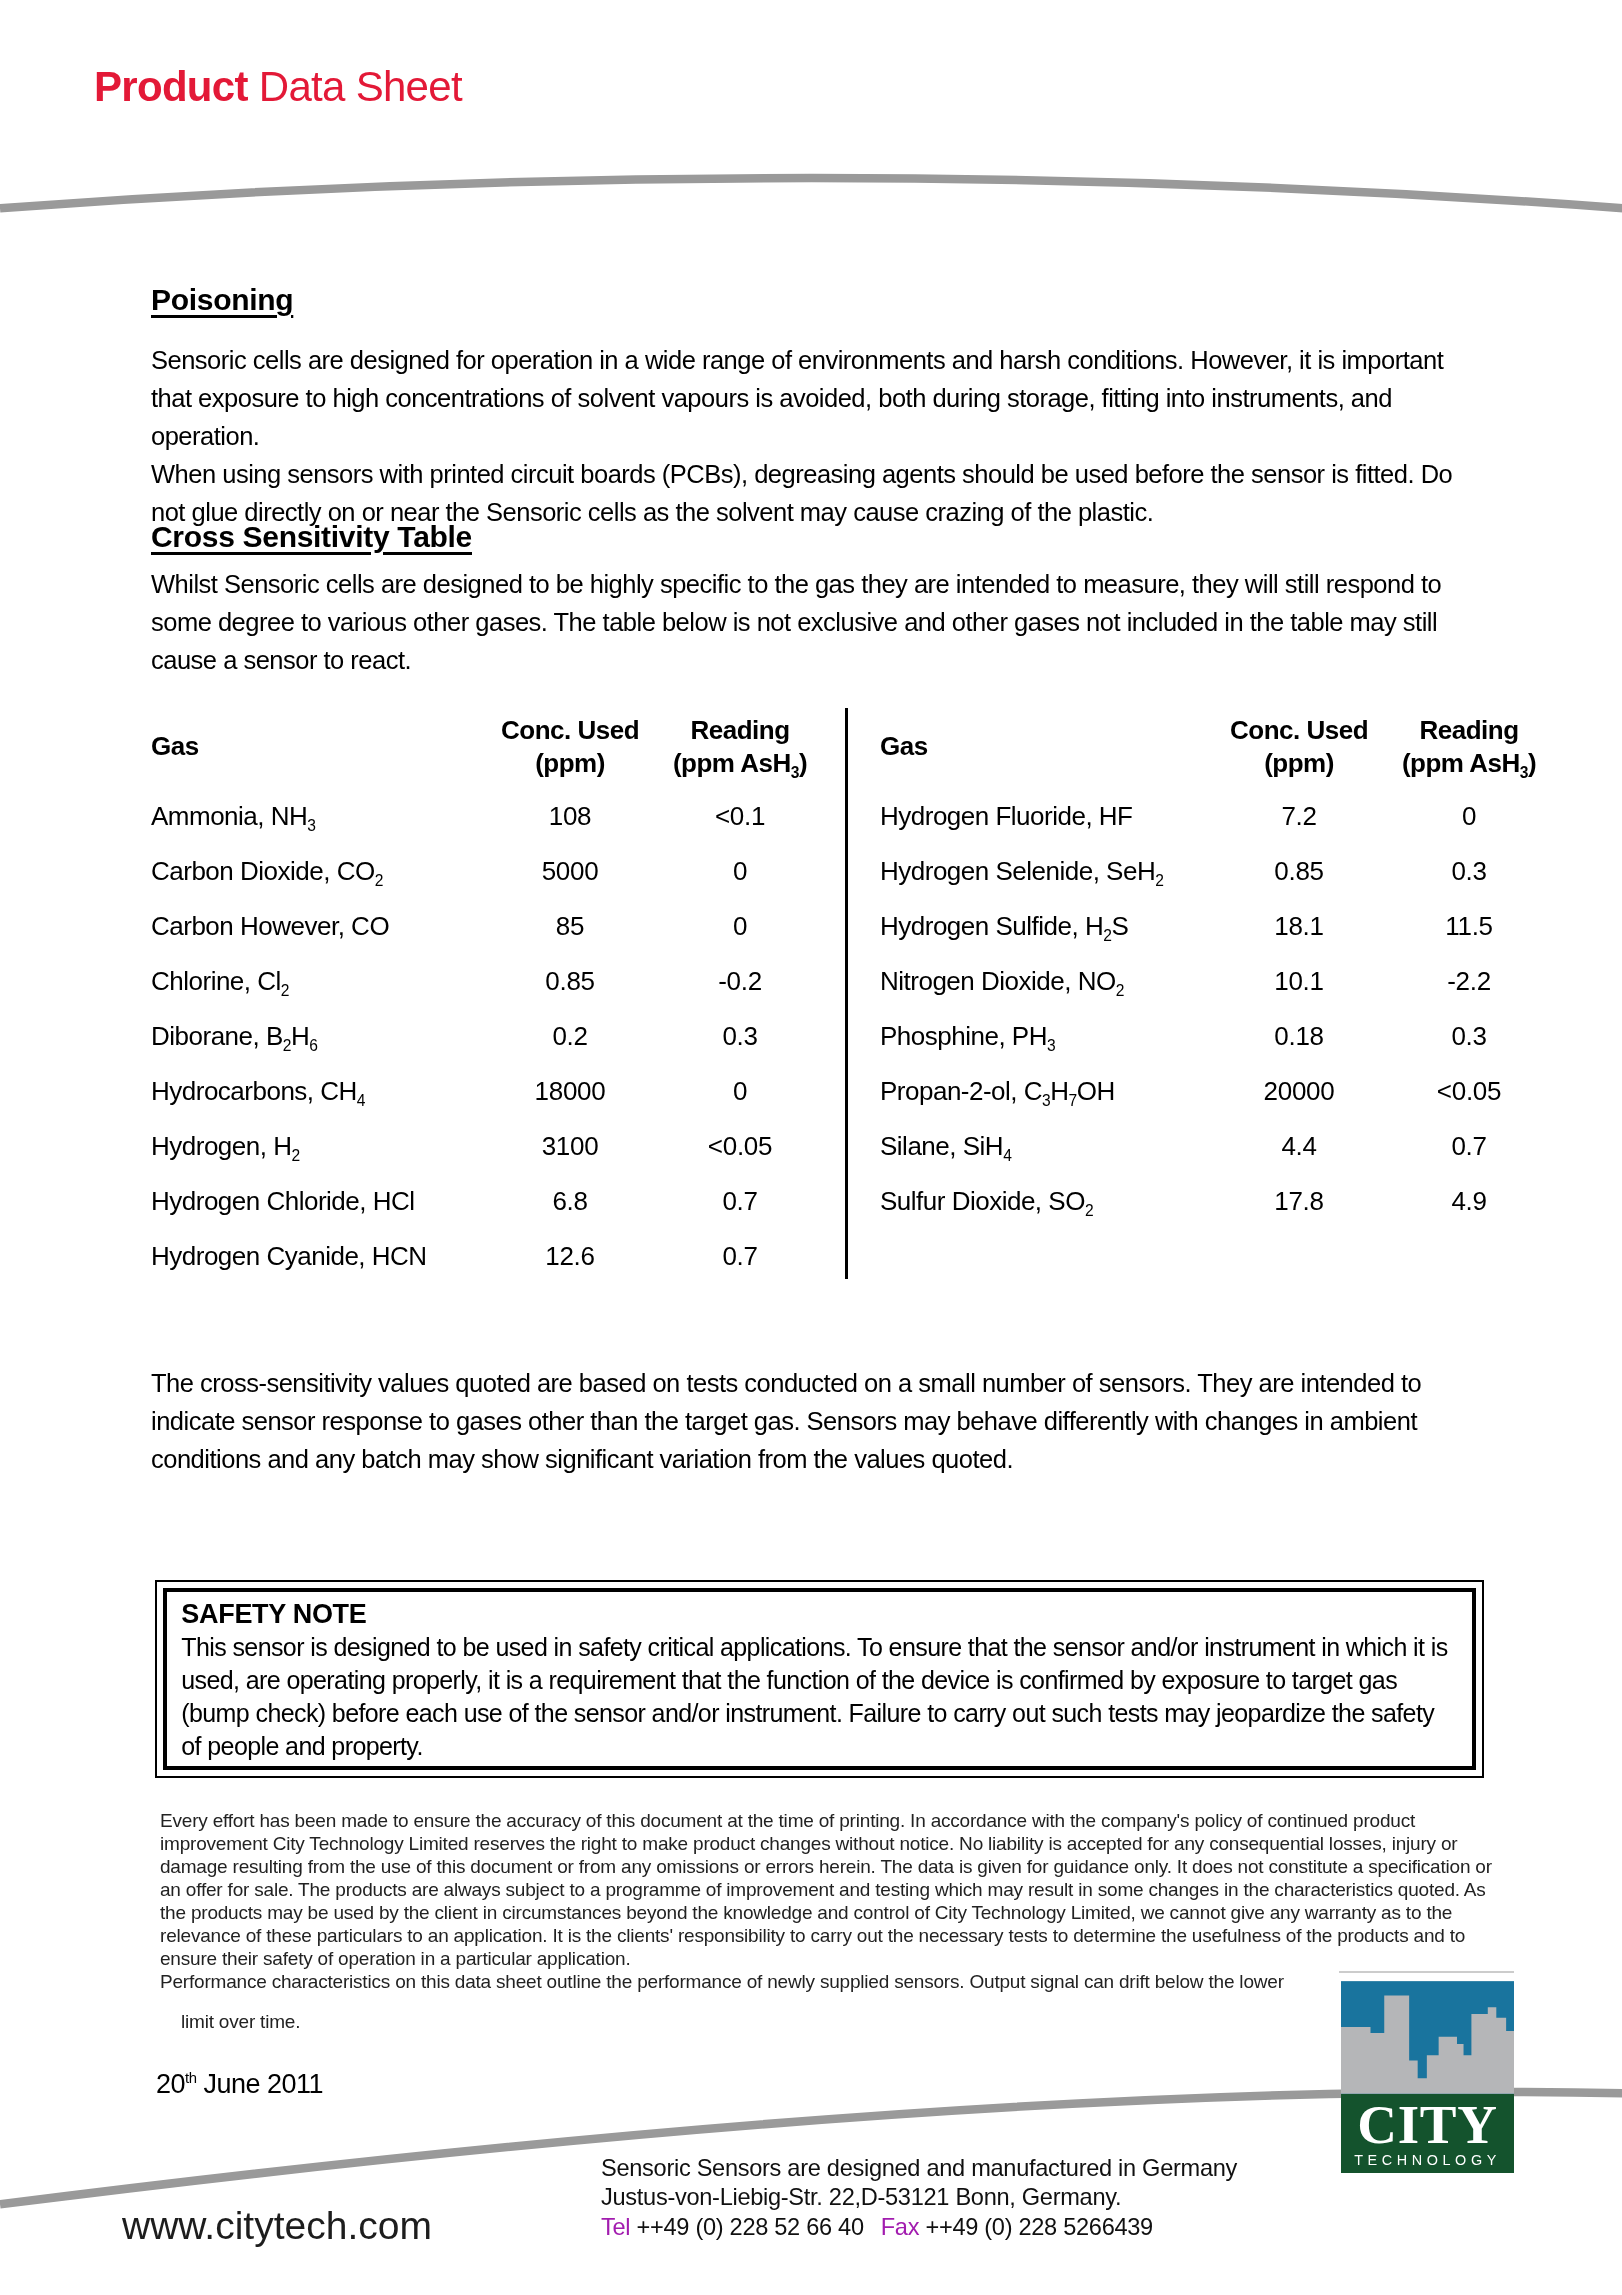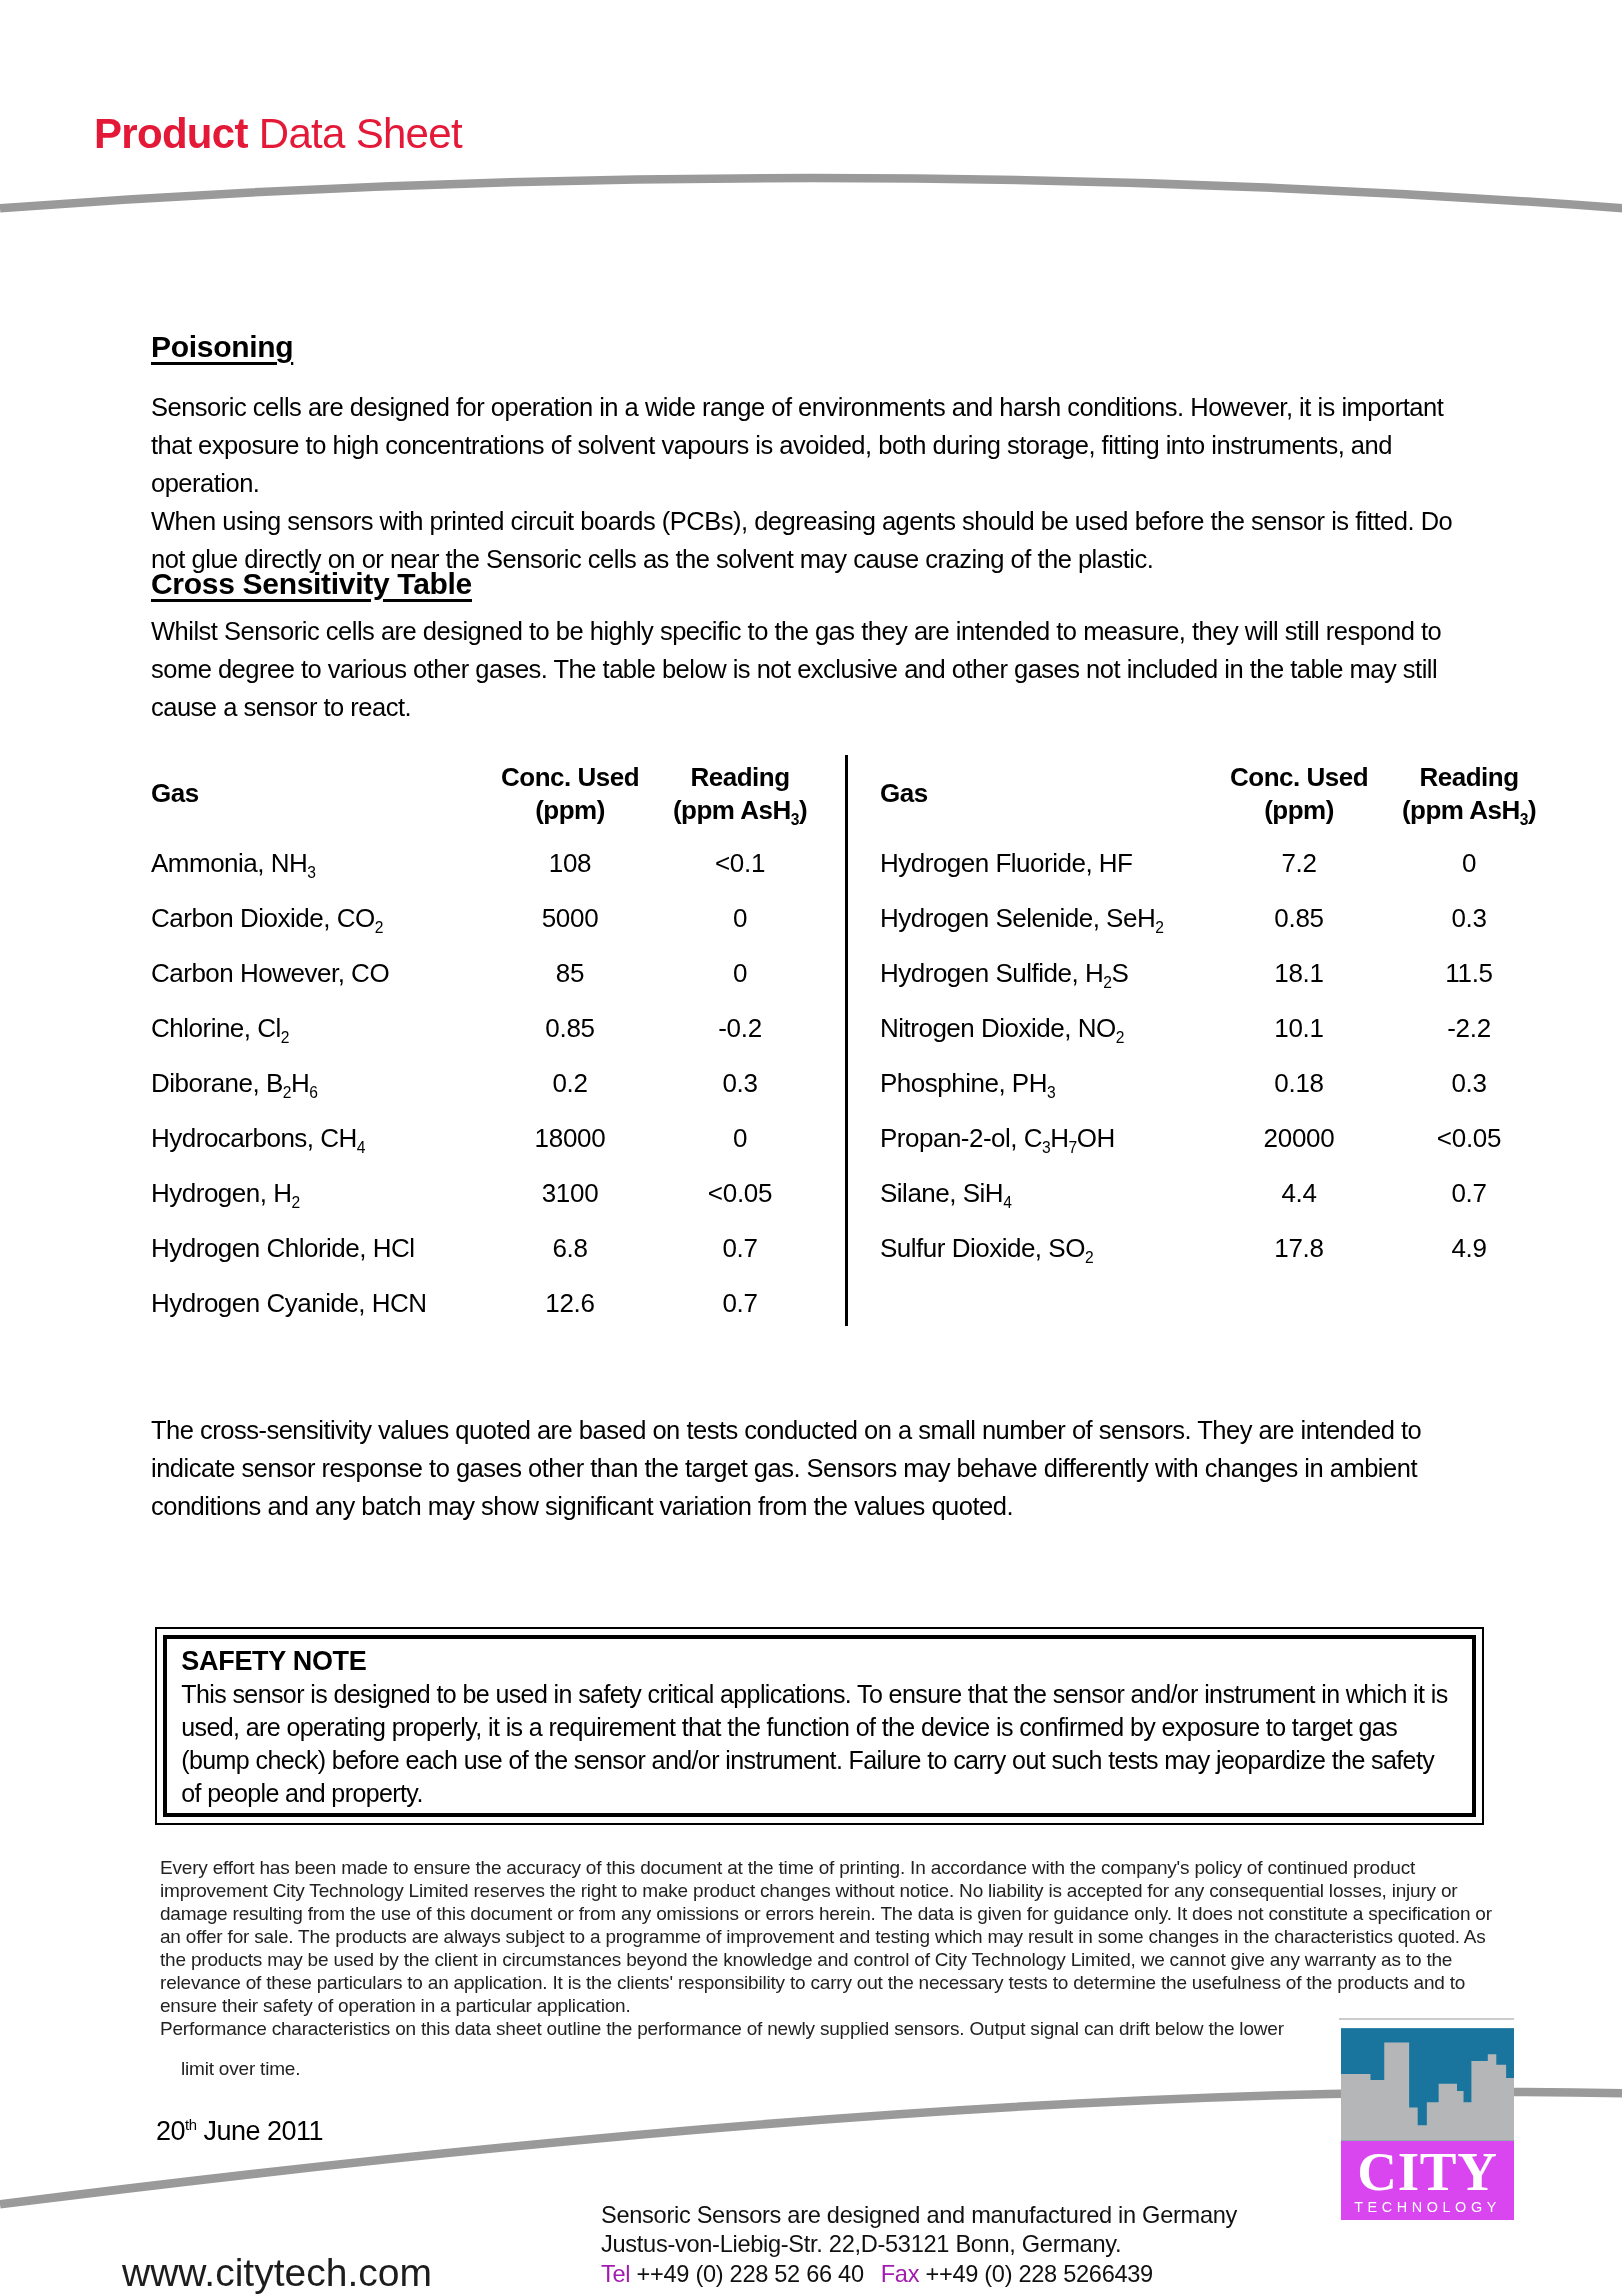--- a/index.html
+++ b/index.html
@@ -1,18 +1,18 @@
 <!DOCTYPE html>
 <html style="font-size:10.5px"><head>
 <meta charset="utf-8">
 <style>
   html,body{margin:0;padding:0;}
   body{width:1623px;height:2295px;background:#ffffff;position:relative;overflow:hidden;
        font-family:"Liberation Sans","DejaVu Sans",sans-serif;color:#000;}
-  .abs{position:absolute;margin-top:47px;}
+  .abs{position:absolute;}
   svg.curve{position:absolute;left:0;z-index:1;pointer-events:none;}
   .content{z-index:2;}
 
   
   #title{left:94px;top:63px;font-size:42px;letter-spacing:-0.7px;z-index:2;}
   #title .b{font-weight:bold;}
 
   
   .h1{font-size:30px;font-weight:bold;text-decoration:underline;text-decoration-thickness:2.6px;
       text-underline-offset:4.6px;letter-spacing:-0.3px;}
@@ -54,21 +54,21 @@
   
   #website{left:122px;top:2204px;font-size:39px;letter-spacing:0px;color:#1d1d1d;z-index:2;}
   #footer-block{left:601px;top:2154px;font-size:23.6px;line-height:29.4px;letter-spacing:-0.3px;color:#101010;z-index:2;}
   #footer-block .red{color:#a21caf;}
   #footer-block .gap{display:inline-block;width:17px;}
 
   
   #logo-rule{left:1339px;top:1971px;width:175px;height:2px;background:#cccccc;z-index:2;}
   #logo{left:1341px;top:1981px;width:173px;height:191px;z-index:3;}
   #logo .sky{width:173px;height:113px;display:block;}
-  #logo .redblock{width:173px;height:79px;background:#d946ef;text-align:center;box-sizing:border-box;padding-top:2.6px;}
+  #logo .redblock{width:173px;height:79px;background:#14532d;text-align:center;box-sizing:border-box;padding-top:2.6px;}
   #logo .city{font-family:"Liberation Serif","DejaVu Serif",serif;font-weight:bold;font-size:55px;line-height:55px;color:#fff;letter-spacing:0.7px;}
   #logo .tech{font-size:14.4px;color:#fff;letter-spacing:4.6px;margin-top:0px;line-height:17px;}
 </style>
 </head>
 <body>
 
 <svg class="curve" style="top:0;" width="1623" height="275" viewBox="0 0 2480 420">
   <path d="M0,318 Q1240,226 2480,318" fill="none" stroke="#9a9a9a" stroke-width="13"></path>
 </svg>
 

